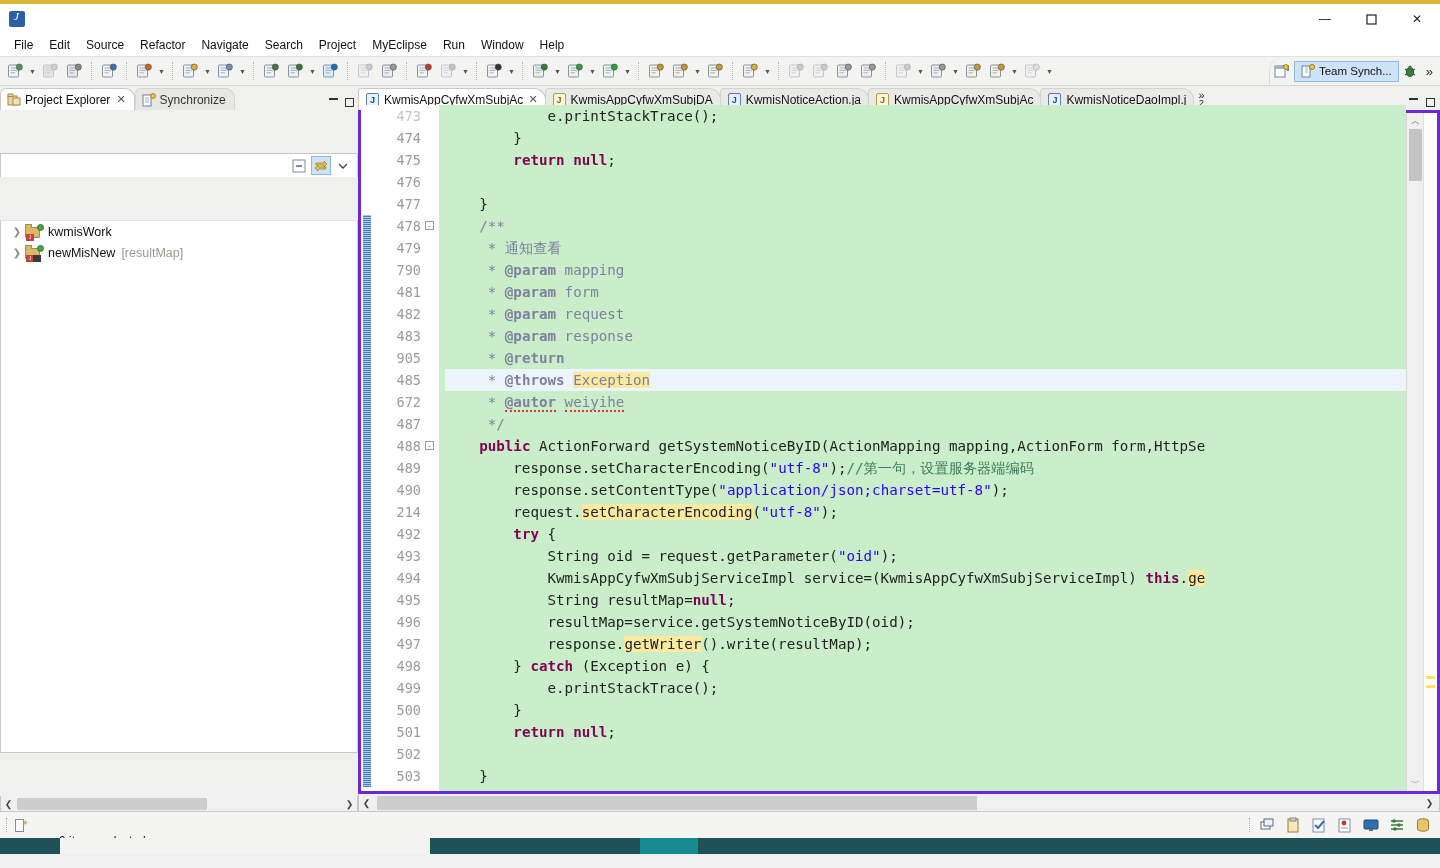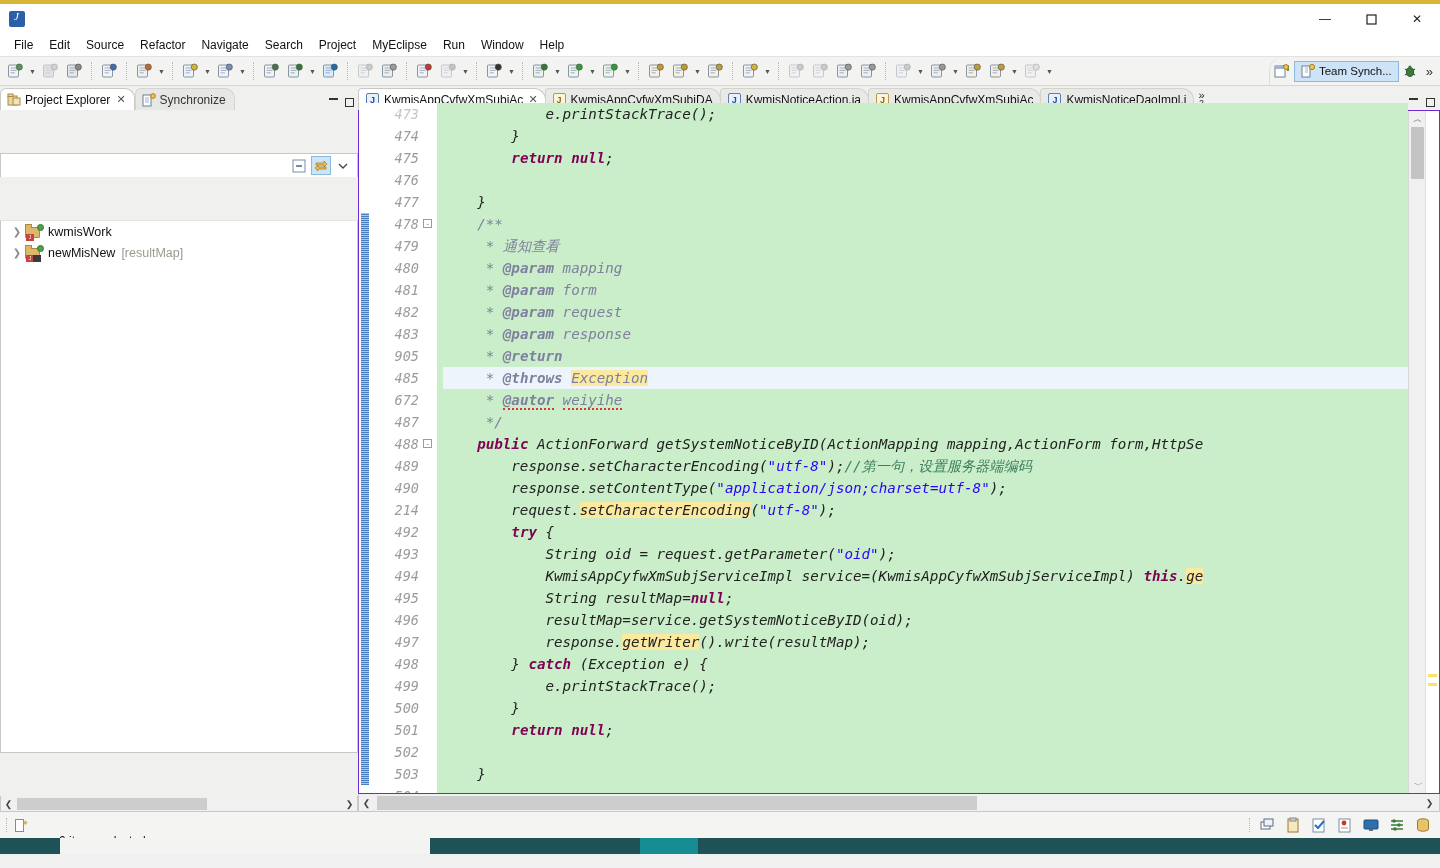--- a/index.html
+++ b/index.html
@@ -160,21 +160,21 @@
   .etab .x { font-size: 11px; color: #555; }
   #etab-more {
     display:flex; flex-direction:column; align-items:center; justify-content:center;
     font-size: 11px; color:#222; padding: 0 5px; height:22px; line-height:8px;
   }
   #etab-more .num { font-size: 9px; }
   #ed-minmax { position: absolute; right: 5px; bottom: 3px; display:flex; gap: 8px; }
 
   #ed-body {
     flex: 1; display: flex; background: #b91c1c;
-    border: 1px solid #6d28d9; position: relative; min-height: 0; font-style: italic;
+    border: 3px solid #6d28d9; position: relative; min-height: 0;
   }
   #gutter-marks { width: 12px; background: #ffffff; position: relative; flex:none; }
   #gutter-nums {
     width: 52px; background: #ffffff; flex: none; position: relative;
     font-family: "DejaVu Sans Mono", monospace; font-size: 13.5px; color: #9b9b9b;
     text-align: right; padding-top: 0px; overflow: hidden;
   }
   .lnum { height: 22px; line-height: 22px; padding-right: 4px; position: relative; }
   #gutter-fold { width: 14px; background: #ffffff; flex:none; position: relative;}
   #code {
@@ -696,21 +696,21 @@
           <div class="chbar" style="top: 110px; height: 572px;"></div>
         </div>
       <div id="gutter-nums" style="margin-top: -8px;">
           <div class="lnum" style="color: rgb(196, 196, 196);">473</div>
           <div class="lnum">474</div>
           <div class="lnum">475</div>
           <div class="lnum">476</div>
           <div class="lnum">477</div>
           <div class="lnum">478</div>
           <div class="lnum">479</div>
-          <div class="lnum">480</div>
+          <div class="lnum">790</div>
           <div class="lnum">481</div>
           <div class="lnum">482</div>
           <div class="lnum">483</div>
           <div class="lnum">905</div>
           <div class="lnum">485</div>
           <div class="lnum">672</div>
           <div class="lnum">487</div>
           <div class="lnum">488</div>
           <div class="lnum">489</div>
           <div class="lnum">490</div>

